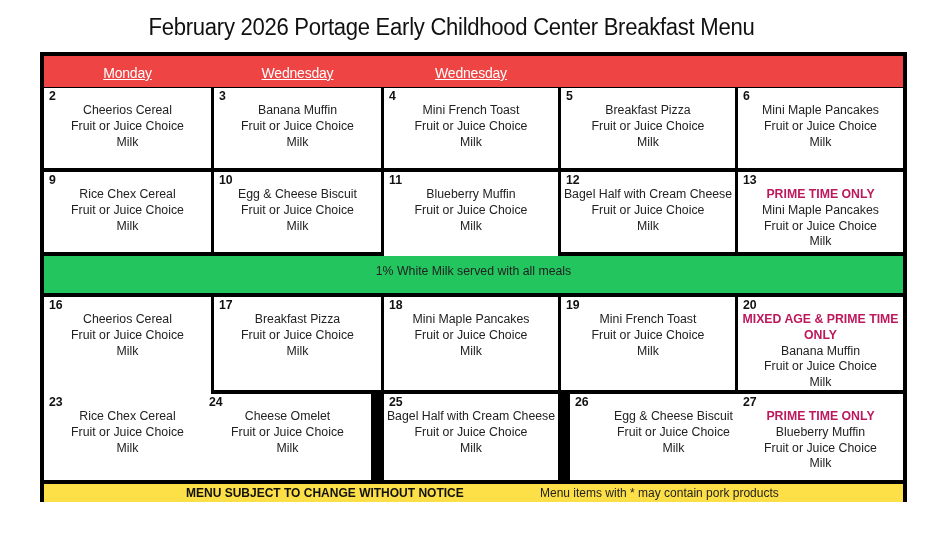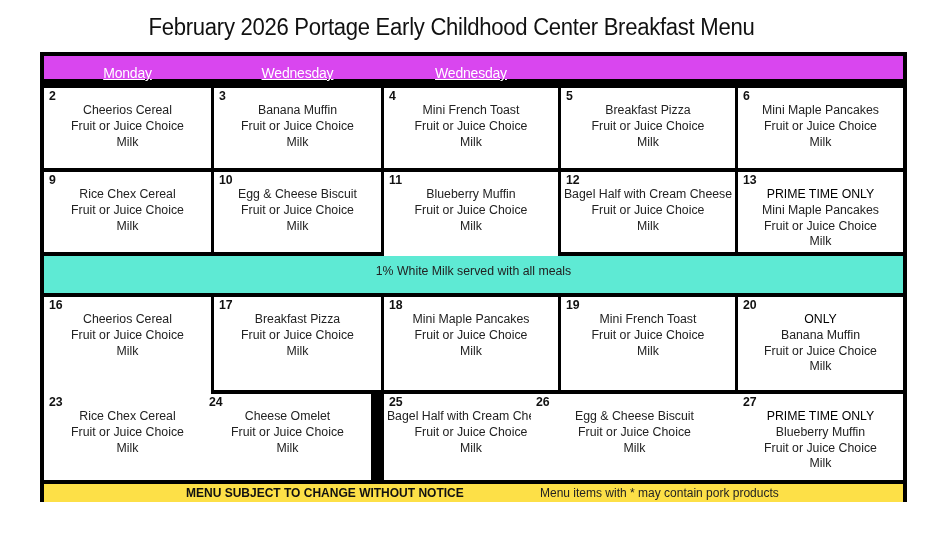--- a/index.html
+++ b/index.html
@@ -2,29 +2,29 @@
 <html><head>
 <meta charset="utf-8">
 <style>
   html, body { margin: 0; padding: 0; background: #ffffff; }
   body { width: 927px; height: 536px; position: relative; overflow: hidden;
          font-family: "Liberation Sans", sans-serif; color: #111; }
   .title { position: absolute; left: 0; top: 14px; width: 903px; text-align: center;
            font-size: 23.5px; letter-spacing: -0.3px; color: #111; transform: scaleX(0.94); transform-origin: 451px 0; }
   .grid { position: absolute; left: 40px; top: 52px; width: 867px; height: 450px;
           box-sizing: border-box; border: 4px solid #000; background: #000; }
-  .hdr { position: absolute; left: 0; top: 0; height: 23px; width: 859px; background: #d946ef; }
+  .hdr { position: absolute; left: 0; top: 0; height: 31px; width: 859px; background: #ef4444; }
   .hdr-cell { position: absolute; top: 0; height: 31px; line-height: 34px; text-align: center;
               color: #fff; font-size: 14px; text-decoration: underline; letter-spacing: -0.2px; }
   .cell { position: absolute; background: #fff; box-sizing: border-box; text-align: center;
           font-size: 12.3px; line-height: 15.8px; color: #222; padding-top: 15px; }
   .num { position: absolute; left: 5px; top: 1px; font-weight: bold; font-size: 12.3px; color: #111; }
-  .bold { font-weight: normal; color: #000000; }
+  .bold { font-weight: bold; color: #be185d; }
   .line { display: block; white-space: nowrap; }
-  .note { position: absolute; background: #5eead4; text-align: center; font-size: 12.3px; color: #222; }
+  .note { position: absolute; background: #22c55e; text-align: center; font-size: 12.3px; color: #222; }
   .footer { position: absolute; background: #fde047; font-size: 12px; color: #111; }
   .footer .left { position: absolute; left: 142px; top: 2px; font-weight: bold; }
   .footer .right { position: absolute; left: 496px; top: 2px; color: #222; }
 </style>
 </head>
 <body>
 
 <div class="title">February 2026 Portage Early Childhood Center Breakfast Menu</div>
 
 <div class="grid">
@@ -118,20 +118,21 @@
     <span class="line">Milk</span>
   </div>
   <div class="cell" style="left:517px;top:241px;width:174px;height:93px">
     <span class="num">19</span>
     <span class="line">Mini French Toast</span>
     <span class="line">Fruit or Juice Choice</span>
     <span class="line">Milk</span>
   </div>
   <div class="cell" style="left:694px;top:241px;width:165px;height:93px">
     <span class="num">20</span>
+    <span class="line bold">MIXED AGE &amp; PRIME TIME</span>
     <span class="line bold">ONLY</span>
     <span class="line">Banana Muffin</span>
     <span class="line">Fruit or Juice Choice</span>
     <span class="line">Milk</span>
   </div>
 
   <div class="cell" style="left:0;top:338px;width:167px;height:86px">
     <span class="num">23</span>
     <span class="line">Rice Chex Cereal</span>
     <span class="line">Fruit or Juice Choice</span>
@@ -142,21 +143,21 @@
     <span class="line">Cheese Omelet</span>
     <span class="line">Fruit or Juice Choice</span>
     <span class="line">Milk</span>
   </div>
   <div class="cell" style="left:340px;top:338px;width:174px;height:86px">
     <span class="num">25</span>
     <span class="line">Bagel Half with Cream Cheese</span>
     <span class="line">Fruit or Juice Choice</span>
     <span class="line">Milk</span>
   </div>
-  <div class="cell" style="left:487px;top:338px;width:207px;height:86px">
+  <div class="cell" style="left:526px;top:338px;width:207px;height:86px">
     <span class="num">26</span>
     <span class="line">Egg &amp; Cheese Biscuit</span>
     <span class="line">Fruit or Juice Choice</span>
     <span class="line">Milk</span>
   </div>
   <div class="cell" style="left:694px;top:338px;width:165px;height:86px">
     <span class="num">27</span>
     <span class="line bold">PRIME TIME ONLY</span>
     <span class="line">Blueberry Muffin</span>
     <span class="line">Fruit or Juice Choice</span>

